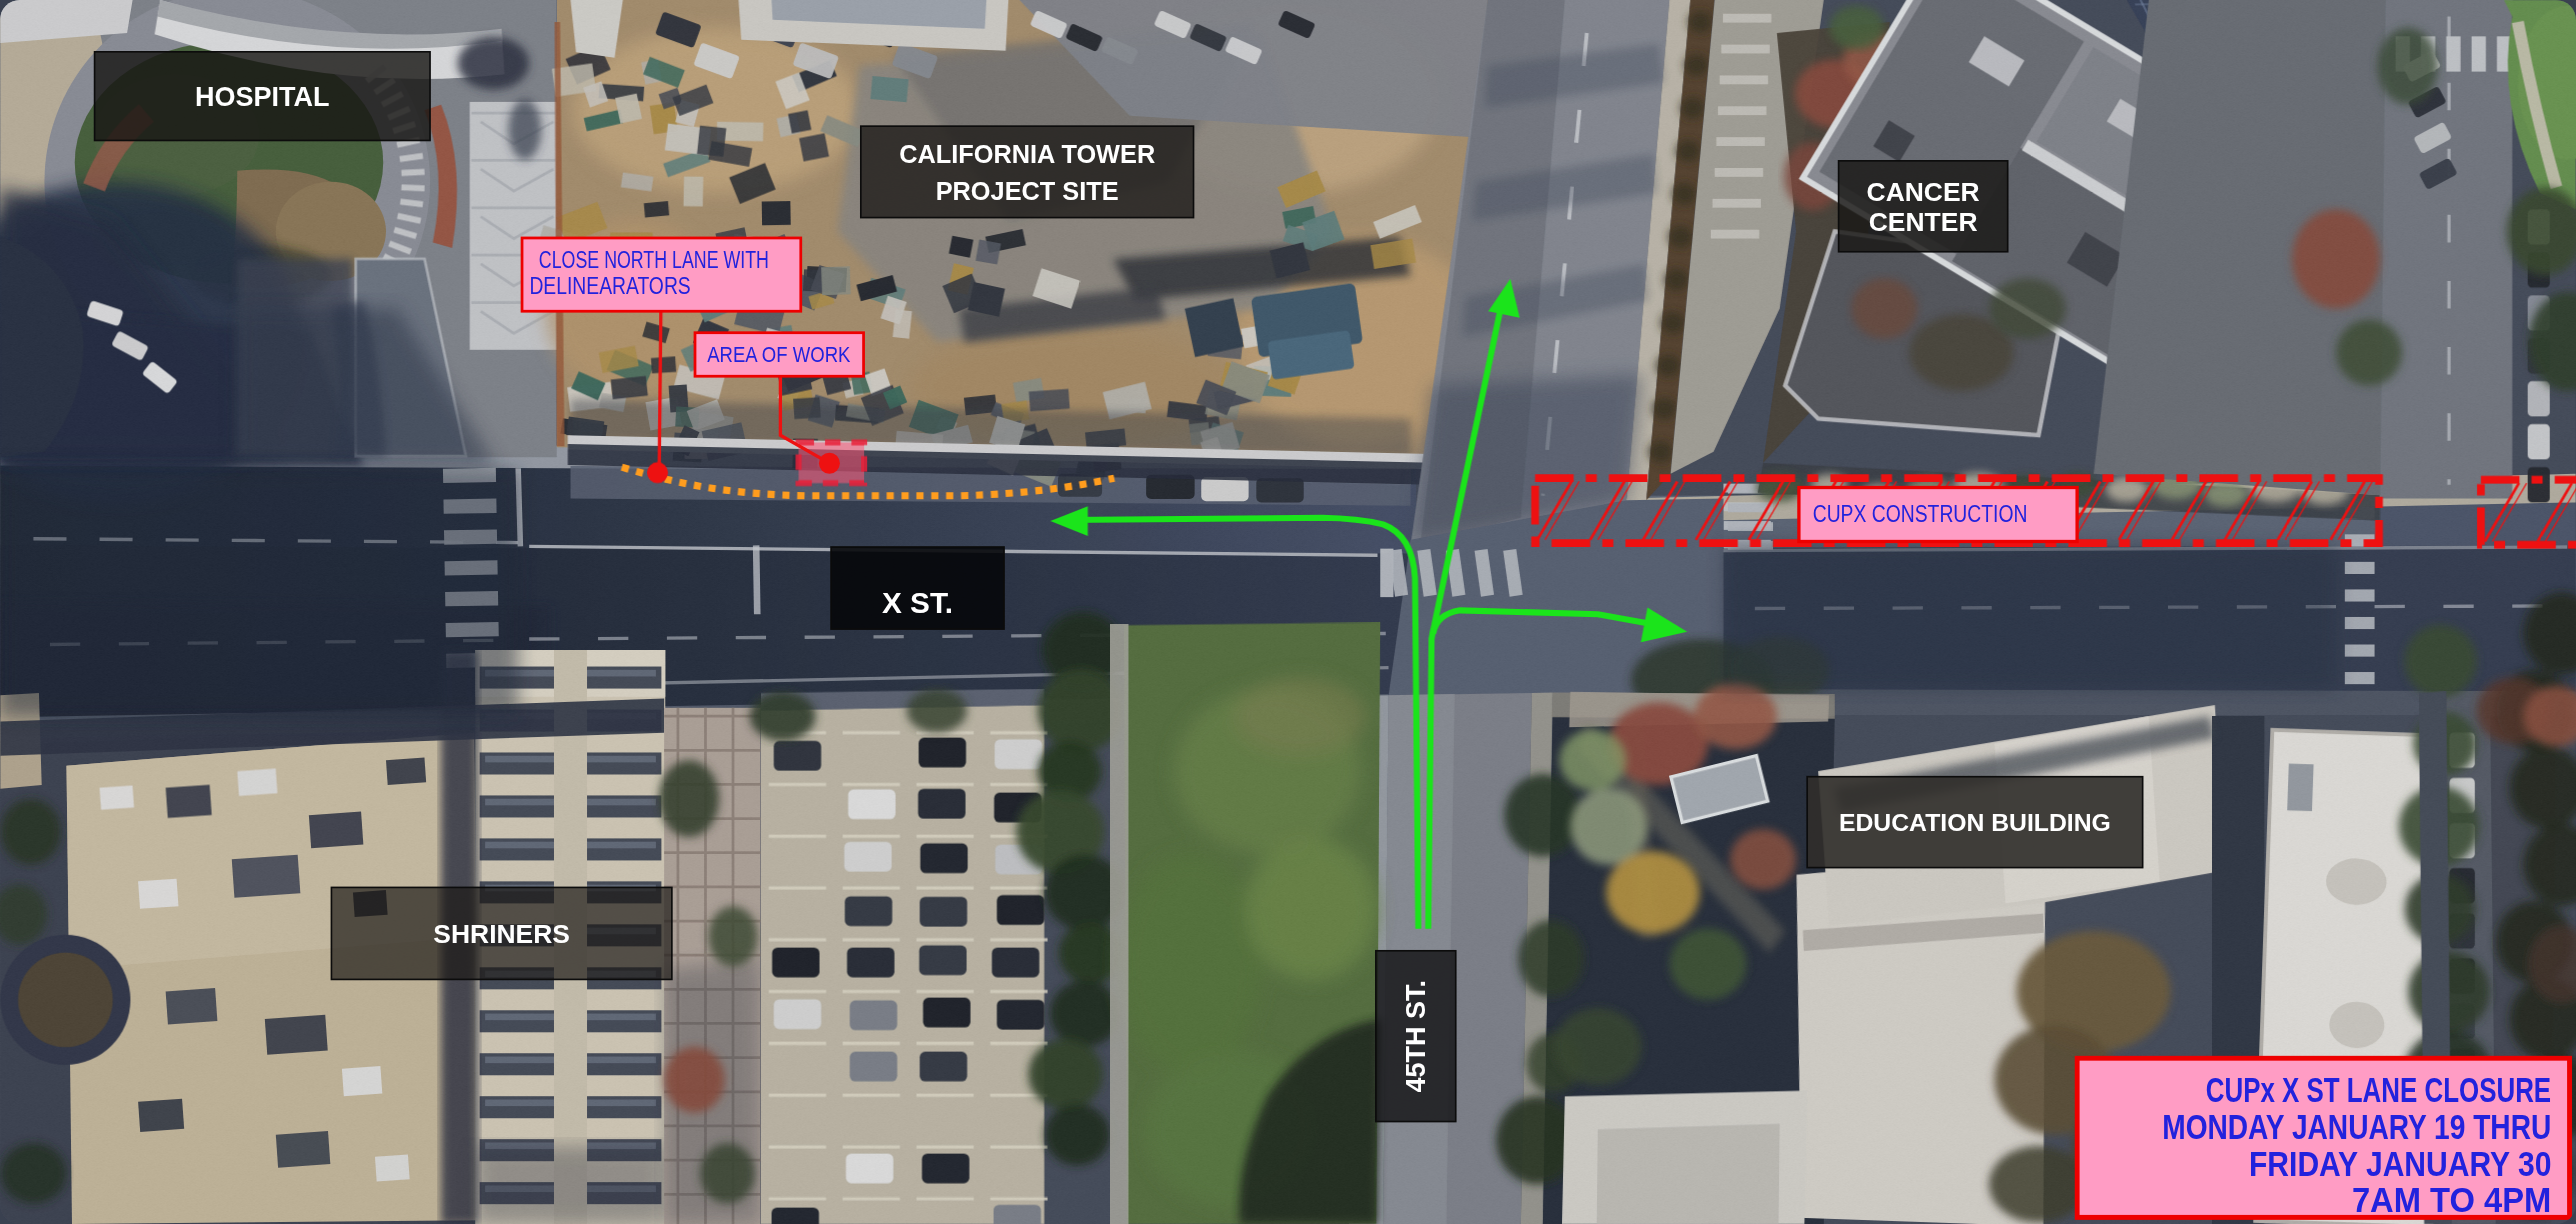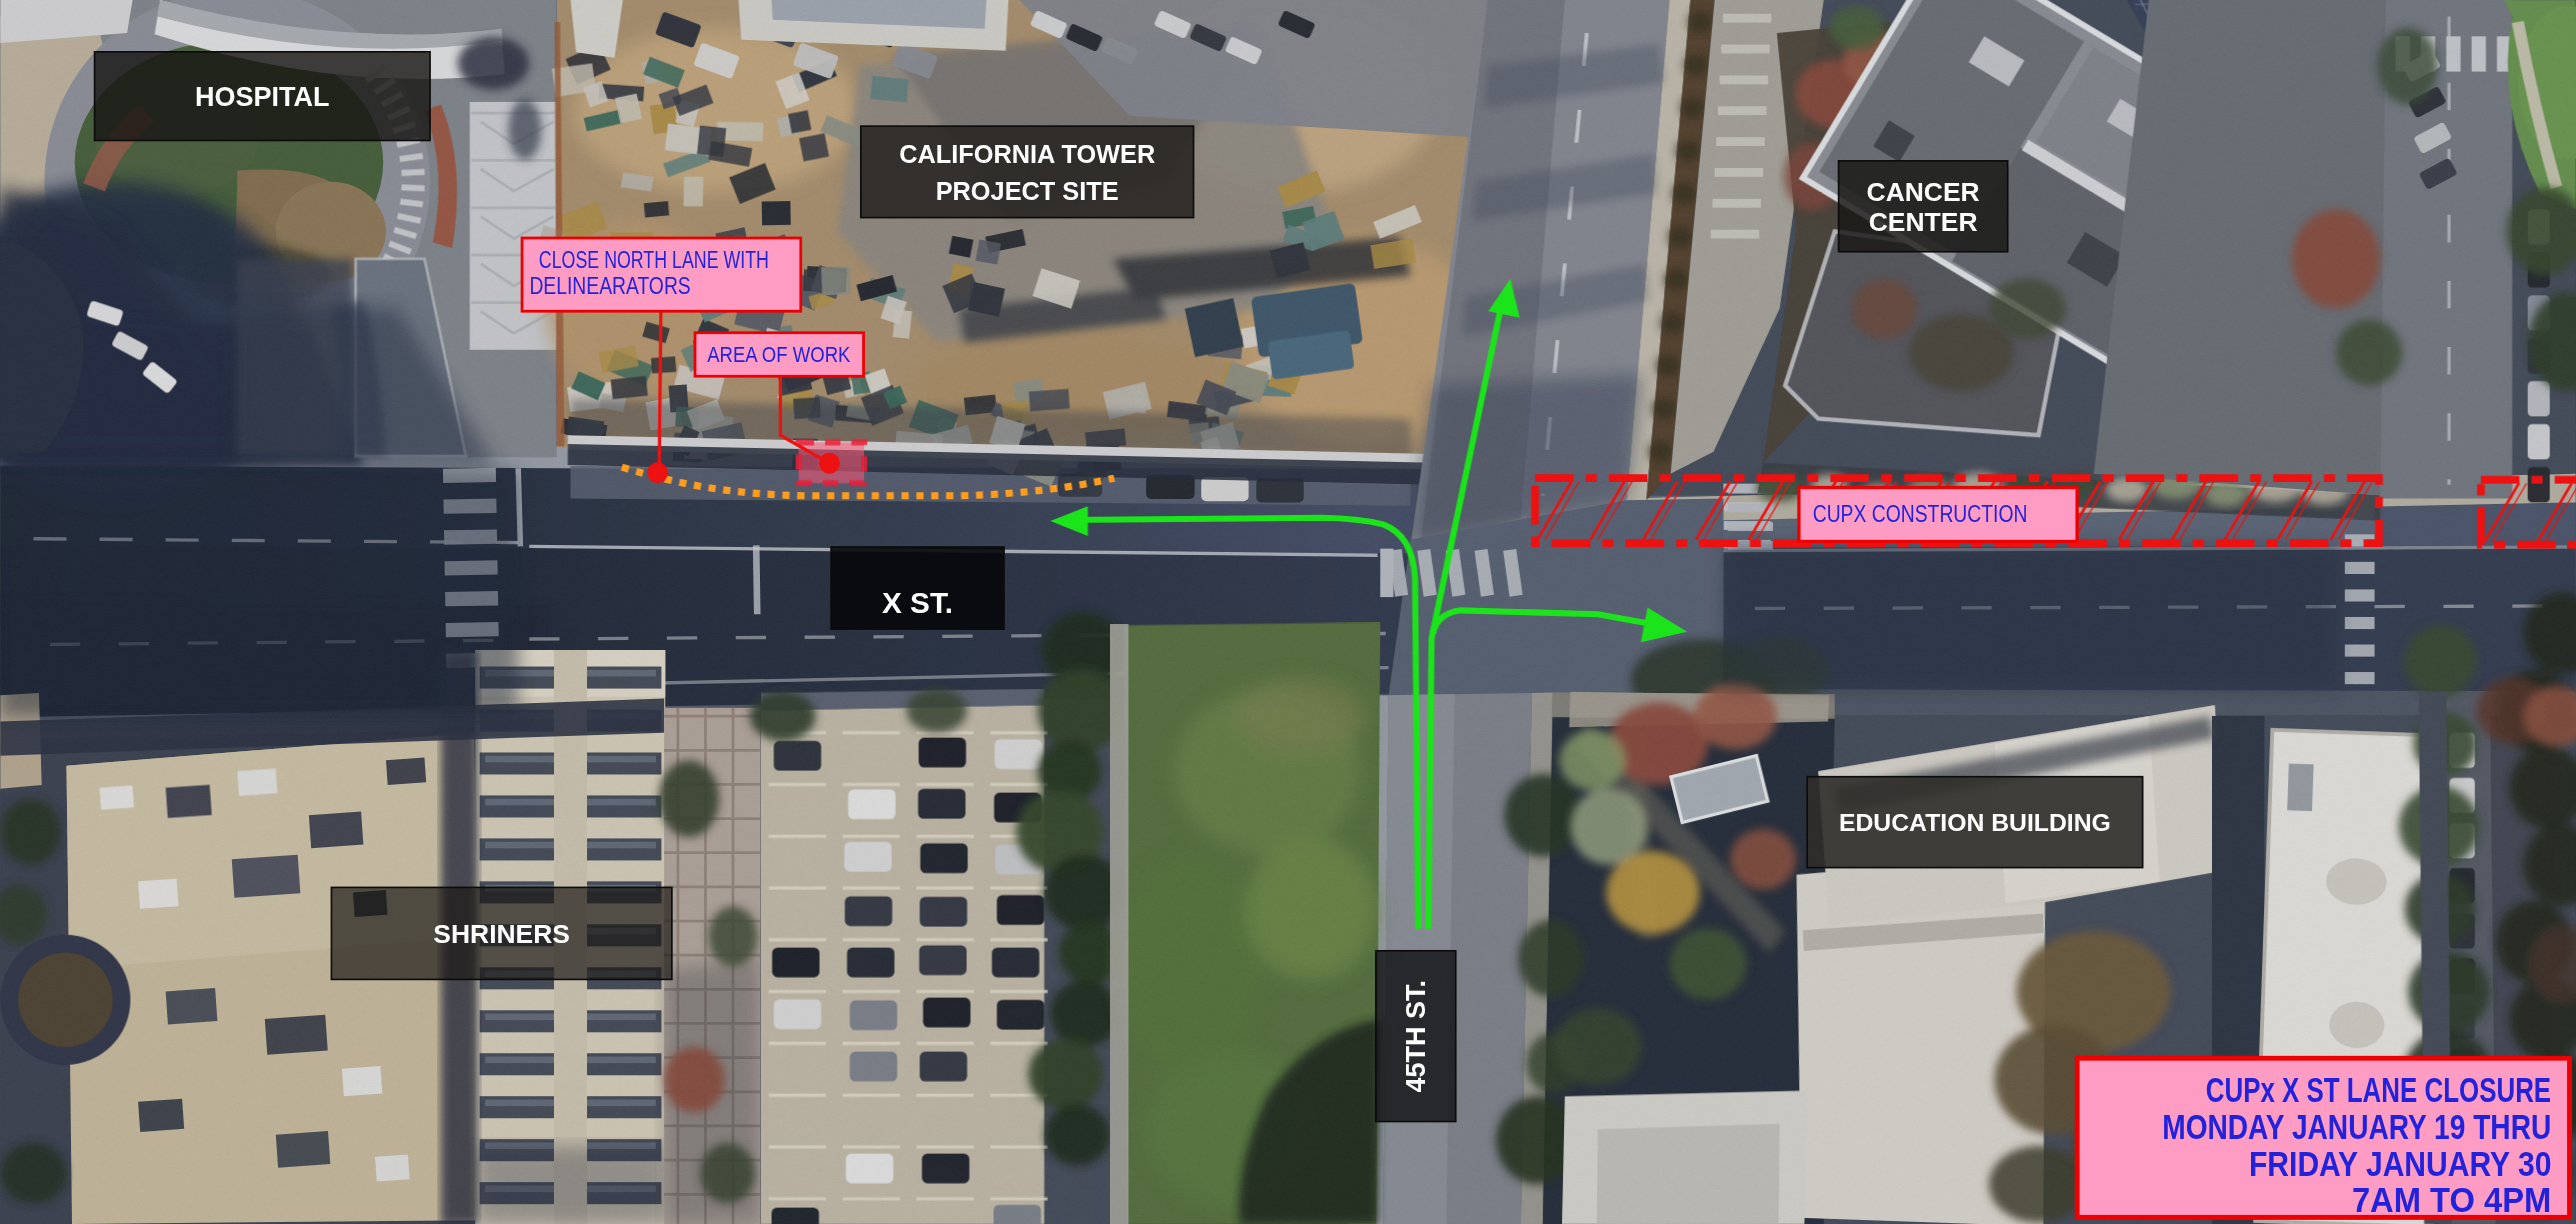--- a/index.html
+++ b/index.html
@@ -1,16 +1,16 @@
 <!DOCTYPE html>
 <html style="font-size:8.8px"><head>
 <meta charset="utf-8">
 <style>
   html,body{margin:0;padding:0;background:#3a4150;}
-  #map{position:relative;width:2576px;height:1224px;overflow:hidden;font-family:"Liberation Sans",sans-serif;}
+  #map{position:relative;width:2576px;height:1224px;overflow:hidden;font-family:"Liberation Sans",sans-serif;border-radius:20px;}
   svg{position:absolute;top:0;left:0;display:block;}
 </style>
 </head>
 <body>
 <div id="map">
 <svg width="2576" height="1224" viewBox="0 0 4675 2222" xmlns="http://www.w3.org/2000/svg">
 <defs>
   <filter id="nz" x="0" y="0" width="100%" height="100%">
     <feTurbulence type="fractalNoise" baseFrequency="0.9" numOctaves="2" result="n"></feTurbulence>
     <feColorMatrix in="n" type="matrix" values="0 0 0 0 0.5  0 0 0 0 0.5  0 0 0 0 0.5  0 0 0 0.35 0"></feColorMatrix>

